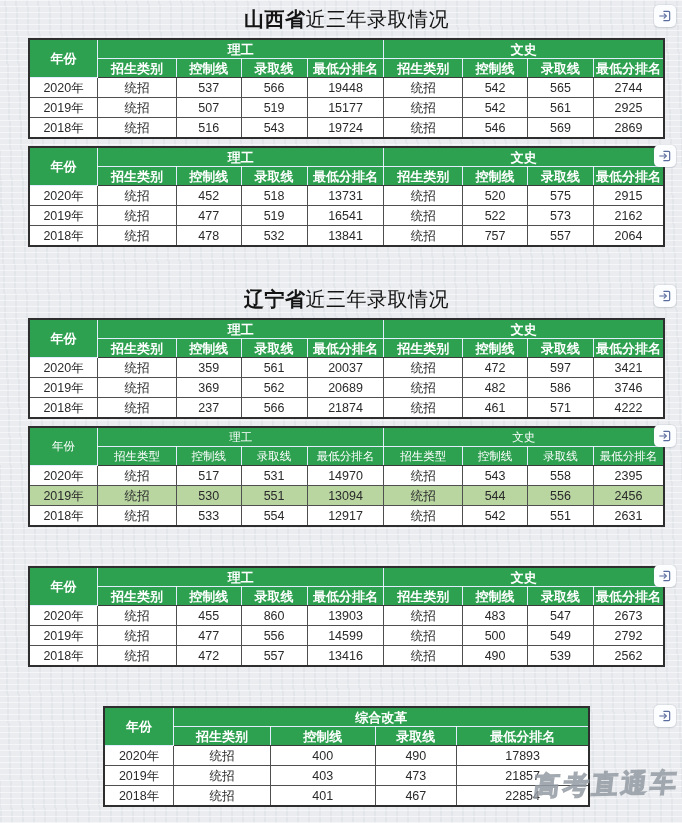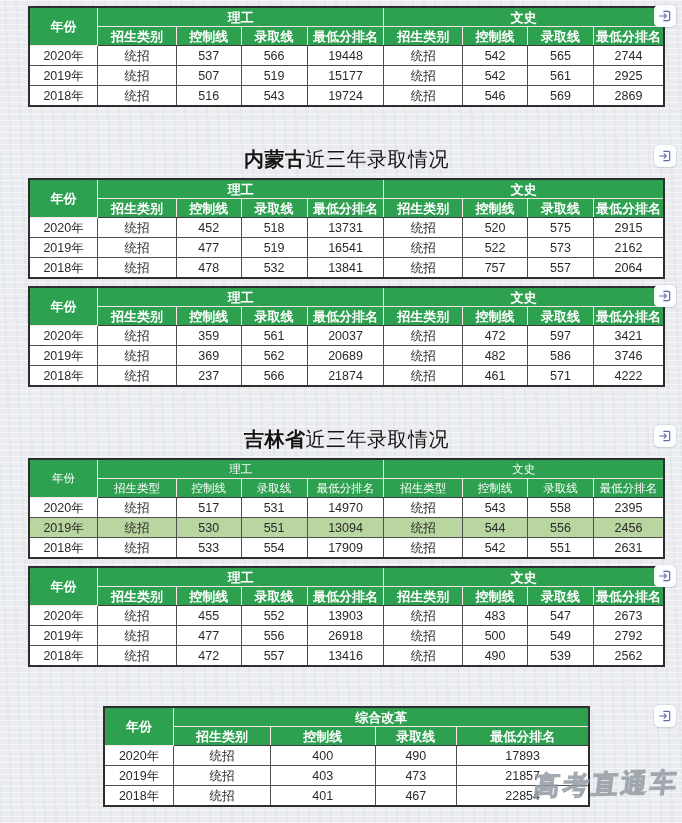--- a/index.html
+++ b/index.html
@@ -22,21 +22,21 @@
   .t-bold{font-weight:bold;}
   .t-rest{font-weight:normal;}
   .expand-btn{
     position:absolute;top:5px;right:-11px;width:22px;height:22px;
     background:#fcfdfe;border:0;border-radius:5px;padding:0;cursor:pointer;
     box-shadow:0 0 0 1px rgba(120,130,150,.10),0 1px 2px rgba(60,70,90,.14);
     display:flex;align-items:center;justify-content:center;
   }
   .expand-btn .icn{display:flex;align-items:center;justify-content:center;}
   table.adm{
-    width:100%;border-collapse:collapse;table-layout:fixed;background:#ef4444;
+    width:100%;border-collapse:collapse;table-layout:fixed;background:#3b82f6;
     border:2px solid #2e2e2e;
   }
   table.adm.narrow{width:76.5%;margin:0 auto;}
   table.adm th,table.adm td{
     text-align:center;vertical-align:middle;padding:0 2px;overflow:hidden;white-space:nowrap;
   }
   table.adm thead th{
     background:var(--green,#2EA150);color:#fff;font-weight:bold;font-size:13px;
     height:18px;line-height:17px;border:1px solid rgba(255,255,255,.85);
   }
@@ -53,20 +53,21 @@
     color:transparent;-webkit-text-stroke:1.1px #949BA3;
     transform:skewX(-8deg) rotate(-1.5deg);opacity:.85;
   }
 </style>
 </head>
 <body>
 
 <div class="content">
   <div id="sections">
       <div class="section">
+        <div class="title"><span class="t-bold">山西省</span><span class="t-rest">近三年录取情况</span></div>
         <button class="expand-btn">
           <span class="icn">
             <svg width="14" height="14" viewBox="0 0 24 24" fill="none" stroke="#5A6C9E" stroke-width="2" stroke-linecap="round" stroke-linejoin="round">
               <path d="M10 4 H18 A2 2 0 0 1 20 6 V18 A2 2 0 0 1 18 20 H10"></path>
               <path d="M3 12 H14"></path>
               <path d="M10.5 8.5 L14 12 L10.5 15.5"></path>
             </svg>
           </span>
         </button>
         <table class="adm">
@@ -124,97 +125,20 @@
             <tr>
               <th>2018年</th>
               <td>统招</td>
               <td>516</td>
               <td>543</td>
               <td>19724</td>
               <td>统招</td>
               <td>546</td>
               <td>569</td>
               <td>2869</td>
-            </tr>
-          </tbody>
-        </table>
-      </div>
-      <div class="section">
-        <div class="title"><span class="t-bold">内蒙古</span><span class="t-rest">近三年录取情况</span></div>
-        <button class="expand-btn">
-          <span class="icn">
-            <svg width="14" height="14" viewBox="0 0 24 24" fill="none" stroke="#5A6C9E" stroke-width="2" stroke-linecap="round" stroke-linejoin="round">
-              <path d="M10 4 H18 A2 2 0 0 1 20 6 V18 A2 2 0 0 1 18 20 H10"></path>
-              <path d="M3 12 H14"></path>
-              <path d="M10.5 8.5 L14 12 L10.5 15.5"></path>
-            </svg>
-          </span>
-        </button>
-        <table class="adm">
-          <colgroup>
-            <col style="width: 10.8%;">
-            <col style="width: 12.4%;">
-            <col style="width: 10.2%;">
-            <col style="width: 10.4%;">
-            <col style="width: 12.1%;">
-            <col style="width: 12.4%;">
-            <col style="width: 10.2%;">
-            <col style="width: 10.4%;">
-            <col style="width: 11.1%;">
-          </colgroup>
-          <thead>
-            <tr>
-              <th rowspan="2">年份</th>
-              <th colspan="4">理工</th>
-              <th colspan="4">文史</th>
-            </tr>
-            <tr class="sub">
-              <th>招生类别</th>
-              <th>控制线</th>
-              <th>录取线</th>
-              <th>最低分排名</th>
-              <th>招生类别</th>
-              <th>控制线</th>
-              <th>录取线</th>
-              <th>最低分排名</th>
-            </tr>
-          </thead>
-          <tbody>
-            <tr>
-              <th>2020年</th>
-              <td>统招</td>
-              <td>452</td>
-              <td>518</td>
-              <td>13731</td>
-              <td>统招</td>
-              <td>520</td>
-              <td>575</td>
-              <td>2915</td>
-            </tr>
-            <tr>
-              <th>2019年</th>
-              <td>统招</td>
-              <td>477</td>
-              <td>519</td>
-              <td>16541</td>
-              <td>统招</td>
-              <td>522</td>
-              <td>573</td>
-              <td>2162</td>
-            </tr>
-            <tr>
-              <th>2018年</th>
-              <td>统招</td>
-              <td>478</td>
-              <td>532</td>
-              <td>13841</td>
-              <td>统招</td>
-              <td>757</td>
-              <td>557</td>
-              <td>2064</td>
             </tr>
           </tbody>
         </table>
       </div>
       <div class="section">
         <button class="expand-btn">
           <span class="icn">
             <svg width="14" height="14" viewBox="0 0 24 24" fill="none" stroke="#5A6C9E" stroke-width="2" stroke-linecap="round" stroke-linejoin="round">
               <path d="M10 4 H18 A2 2 0 0 1 20 6 V18 A2 2 0 0 1 18 20 H10"></path>
               <path d="M3 12 H14"></path>
@@ -248,55 +172,131 @@
               <th>招生类别</th>
               <th>控制线</th>
               <th>录取线</th>
               <th>最低分排名</th>
             </tr>
           </thead>
           <tbody>
             <tr>
               <th>2020年</th>
               <td>统招</td>
-              <td>359</td>
-              <td>561</td>
-              <td>20037</td>
-              <td>统招</td>
-              <td>472</td>
-              <td>597</td>
-              <td>3421</td>
+              <td>452</td>
+              <td>518</td>
+              <td>13731</td>
+              <td>统招</td>
+              <td>520</td>
+              <td>575</td>
+              <td>2915</td>
             </tr>
             <tr>
               <th>2019年</th>
               <td>统招</td>
-              <td>369</td>
-              <td>562</td>
-              <td>20689</td>
-              <td>统招</td>
-              <td>482</td>
-              <td>586</td>
-              <td>3746</td>
+              <td>477</td>
+              <td>519</td>
+              <td>16541</td>
+              <td>统招</td>
+              <td>522</td>
+              <td>573</td>
+              <td>2162</td>
             </tr>
             <tr>
               <th>2018年</th>
               <td>统招</td>
-              <td>237</td>
-              <td>566</td>
-              <td>21874</td>
-              <td>统招</td>
-              <td>461</td>
-              <td>571</td>
-              <td>4222</td>
+              <td>478</td>
+              <td>532</td>
+              <td>13841</td>
+              <td>统招</td>
+              <td>757</td>
+              <td>557</td>
+              <td>2064</td>
             </tr>
           </tbody>
         </table>
       </div>
       <div class="section">
-        <div class="title"><span class="t-bold">吉林省</span><span class="t-rest">近三年录取情况</span></div>
+        <div class="title"><span class="t-bold">辽宁省</span><span class="t-rest">近三年录取情况</span></div>
+        <button class="expand-btn">
+          <span class="icn">
+            <svg width="14" height="14" viewBox="0 0 24 24" fill="none" stroke="#5A6C9E" stroke-width="2" stroke-linecap="round" stroke-linejoin="round">
+              <path d="M10 4 H18 A2 2 0 0 1 20 6 V18 A2 2 0 0 1 18 20 H10"></path>
+              <path d="M3 12 H14"></path>
+              <path d="M10.5 8.5 L14 12 L10.5 15.5"></path>
+            </svg>
+          </span>
+        </button>
+        <table class="adm">
+          <colgroup>
+            <col style="width: 10.8%;">
+            <col style="width: 12.4%;">
+            <col style="width: 10.2%;">
+            <col style="width: 10.4%;">
+            <col style="width: 12.1%;">
+            <col style="width: 12.4%;">
+            <col style="width: 10.2%;">
+            <col style="width: 10.4%;">
+            <col style="width: 11.1%;">
+          </colgroup>
+          <thead>
+            <tr>
+              <th rowspan="2">年份</th>
+              <th colspan="4">理工</th>
+              <th colspan="4">文史</th>
+            </tr>
+            <tr class="sub">
+              <th>招生类别</th>
+              <th>控制线</th>
+              <th>录取线</th>
+              <th>最低分排名</th>
+              <th>招生类别</th>
+              <th>控制线</th>
+              <th>录取线</th>
+              <th>最低分排名</th>
+            </tr>
+          </thead>
+          <tbody>
+            <tr>
+              <th>2020年</th>
+              <td>统招</td>
+              <td>359</td>
+              <td>561</td>
+              <td>20037</td>
+              <td>统招</td>
+              <td>472</td>
+              <td>597</td>
+              <td>3421</td>
+            </tr>
+            <tr>
+              <th>2019年</th>
+              <td>统招</td>
+              <td>369</td>
+              <td>562</td>
+              <td>20689</td>
+              <td>统招</td>
+              <td>482</td>
+              <td>586</td>
+              <td>3746</td>
+            </tr>
+            <tr>
+              <th>2018年</th>
+              <td>统招</td>
+              <td>237</td>
+              <td>566</td>
+              <td>21874</td>
+              <td>统招</td>
+              <td>461</td>
+              <td>571</td>
+              <td>4222</td>
+            </tr>
+          </tbody>
+        </table>
+      </div>
+      <div class="section">
         <button class="expand-btn">
           <span class="icn">
             <svg width="14" height="14" viewBox="0 0 24 24" fill="none" stroke="#5A6C9E" stroke-width="2" stroke-linecap="round" stroke-linejoin="round">
               <path d="M10 4 H18 A2 2 0 0 1 20 6 V18 A2 2 0 0 1 18 20 H10"></path>
               <path d="M3 12 H14"></path>
               <path d="M10.5 8.5 L14 12 L10.5 15.5"></path>
             </svg>
           </span>
         </button>
         <table class="adm light">
@@ -349,21 +349,21 @@
               <td>统招</td>
               <td>544</td>
               <td>556</td>
               <td>2456</td>
             </tr>
             <tr>
               <th>2018年</th>
               <td>统招</td>
               <td>533</td>
               <td>554</td>
-              <td>17909</td>
+              <td>12917</td>
               <td>统招</td>
               <td>542</td>
               <td>551</td>
               <td>2631</td>
             </tr>
           </tbody>
         </table>
       </div>
       <div class="section">
         <button class="expand-btn">
@@ -402,33 +402,33 @@
               <th>控制线</th>
               <th>录取线</th>
               <th>最低分排名</th>
             </tr>
           </thead>
           <tbody>
             <tr>
               <th>2020年</th>
               <td>统招</td>
               <td>455</td>
-              <td>552</td>
+              <td>860</td>
               <td>13903</td>
               <td>统招</td>
               <td>483</td>
               <td>547</td>
               <td>2673</td>
             </tr>
             <tr>
               <th>2019年</th>
               <td>统招</td>
               <td>477</td>
               <td>556</td>
-              <td>26918</td>
+              <td>14599</td>
               <td>统招</td>
               <td>500</td>
               <td>549</td>
               <td>2792</td>
             </tr>
             <tr>
               <th>2018年</th>
               <td>统招</td>
               <td>472</td>
               <td>557</td>

